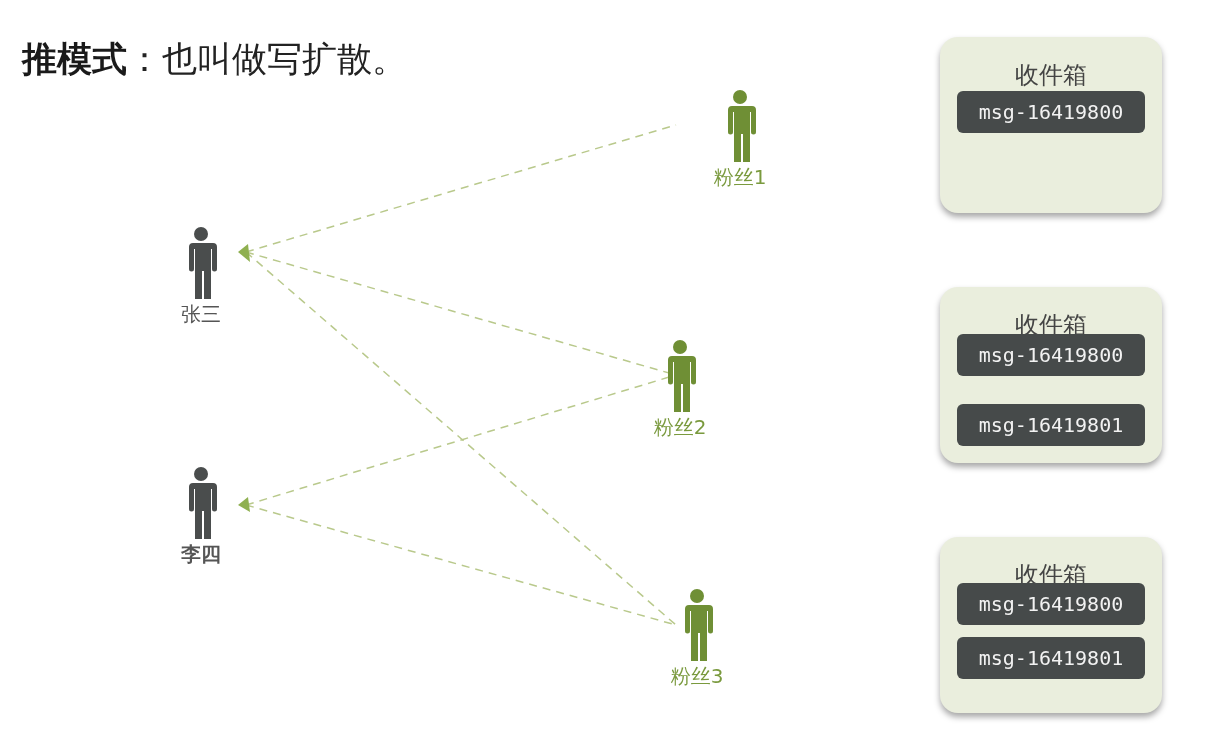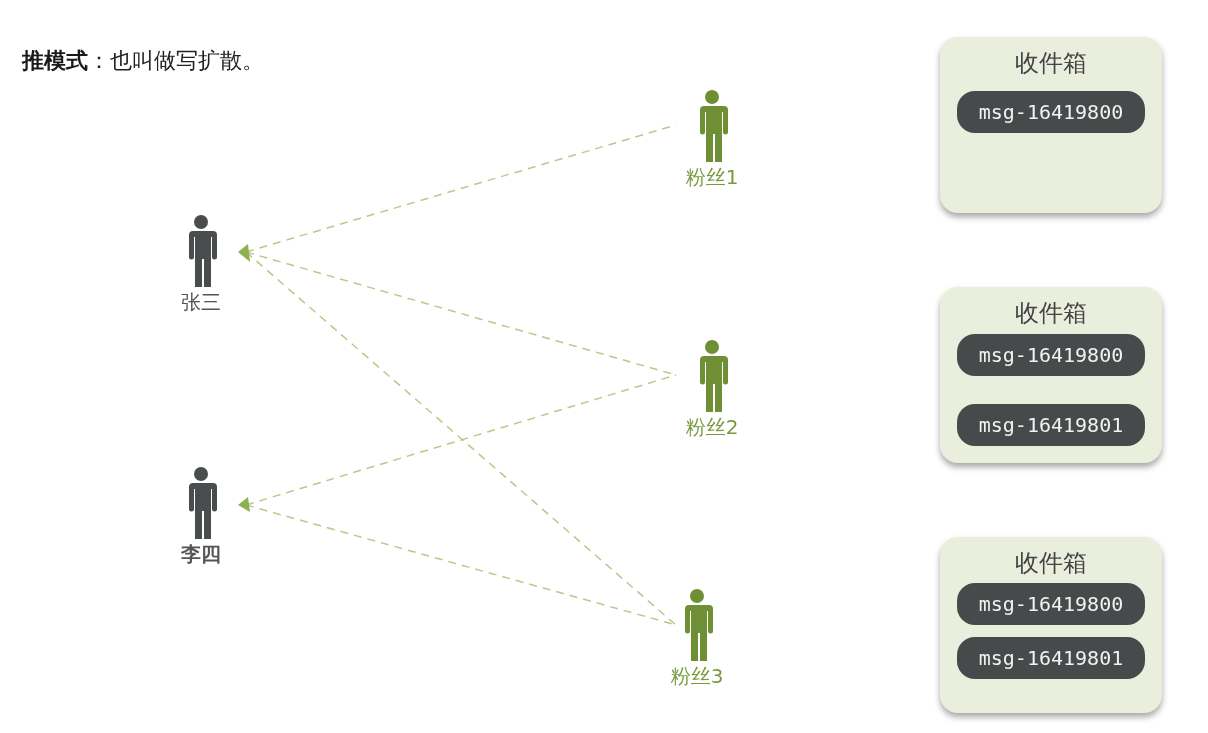--- a/index.html
+++ b/index.html
@@ -1,73 +1,73 @@
 <!DOCTYPE html>
 <html><head>
 <meta charset="utf-8">
 <style>
   html, body { margin: 0; padding: 0; background: #ffffff; }
   body { width: 1208px; height: 733px; position: relative; overflow: hidden;
          font-family: "DejaVu Sans", "Liberation Sans", sans-serif; }
-  .title { position: absolute; left: 22px; top: 46px; font-size: 22px; color: #222; white-space: nowrap; font-family: Liberation Serif, serif; }
+  .title { position: absolute; left: 22px; top: 36px; font-size: 35px; color: #222; white-space: nowrap; font-family: Liberation Serif, serif; }
   .title b { font-weight: bold; color: #1a1a1a; }
   svg.lines { position: absolute; left: 0; top: 0; }
   .person { position: absolute; width: 80px; text-align: center; }
   .person svg { display: block; margin: 0 auto; }
   .person .label { font-size: 20px; margin-top: 2px; }
   .person.dark .label { color: #555; }
   .person.green .label { color: #7a9a3e; }
   .inbox { position: absolute; left: 940px; width: 222px; height: 176px;
            background: #eaeedd; border-radius: 18px;
            box-shadow: 0 4px 6px rgba(0,0,0,0.35); }
-  .inbox .ititle { text-align: center; font-size: 24px; color: #444; margin-top: 10px; }
+  .inbox .ititle { text-align: center; font-size: 24px; color: #444; margin-top: 22px; }
   .msg { position: absolute; left: 17px; width: 188px; height: 42px; background: #464a4a;
-         border-radius: 18px; color: #f2f2f2; font-family: "DejaVu Sans Mono", "Liberation Mono", monospace;
+         border-radius: 6px; color: #f2f2f2; font-family: "DejaVu Sans Mono", "Liberation Mono", monospace;
          font-size: 20px; line-height: 42px; text-align: center; }
 </style>
 </head>
 <body>
 
 <div class="title"><b>推模式</b><span>：也叫做写扩散。</span></div>
 
 <svg class="lines" width="1208" height="733">
   <g stroke="#b9c98c" stroke-width="1.5" stroke-dasharray="8,6" fill="none">
     <line x1="246" y1="252" x2="676" y2="125"></line>
     <line x1="246" y1="252" x2="676" y2="375"></line>
     <line x1="246" y1="252" x2="676" y2="625"></line>
     <line x1="246" y1="505" x2="676" y2="375"></line>
     <line x1="246" y1="505" x2="676" y2="625"></line>
   </g>
   <polygon points="238,252 248,244 250,262" fill="#8fb050"></polygon>
   <polygon points="238,505 248,497 250,512" fill="#8fb050"></polygon>
 </svg>
 
-<div class="person dark" style="left:161px; top:215px;">
+<div class="person dark" style="left:161px; top:227px;">
   <svg width="36" height="72" viewBox="0 0 36 72">
     <circle cx="18" cy="7" r="7" fill="#4a4d4d"></circle>
     <path d="M6 16 h24 a4 4 0 0 1 4 4 v22 a2.5 2.5 0 0 1 -5 0 v-20 h-1 v50 h-7 v-28 h-2 v28 h-7 v-50 h-1 v20 a2.5 2.5 0 0 1 -5 0 v-22 a4 4 0 0 1 4 -4z" fill="#4a4d4d"></path>
   </svg>
   <div class="label">张三</div>
 </div>
 <div class="person dark" style="left:161px; top:467px;font-weight:bold;">
   <svg width="36" height="72" viewBox="0 0 36 72">
     <circle cx="18" cy="7" r="7" fill="#4a4d4d"></circle>
     <path d="M6 16 h24 a4 4 0 0 1 4 4 v22 a2.5 2.5 0 0 1 -5 0 v-20 h-1 v50 h-7 v-28 h-2 v28 h-7 v-50 h-1 v20 a2.5 2.5 0 0 1 -5 0 v-22 a4 4 0 0 1 4 -4z" fill="#4a4d4d"></path>
   </svg>
   <div class="label">李四</div>
 </div>
 
-<div class="person green" style="left:672px; top:90px;">
+<div class="person green" style="left:700px; top:90px;">
   <svg width="36" height="72" viewBox="0 0 36 72">
     <circle cx="18" cy="7" r="7" fill="#6f8f35"></circle>
     <path d="M6 16 h24 a4 4 0 0 1 4 4 v22 a2.5 2.5 0 0 1 -5 0 v-20 h-1 v50 h-7 v-28 h-2 v28 h-7 v-50 h-1 v20 a2.5 2.5 0 0 1 -5 0 v-22 a4 4 0 0 1 4 -4z" fill="#6f8f35"></path>
   </svg>
   <div class="label">粉丝1</div>
 </div>
-<div class="person green" style="left:672px; top:340px;">
+<div class="person green" style="left:640px; top:340px;">
   <svg width="36" height="72" viewBox="0 0 36 72">
     <circle cx="18" cy="7" r="7" fill="#6f8f35"></circle>
     <path d="M6 16 h24 a4 4 0 0 1 4 4 v22 a2.5 2.5 0 0 1 -5 0 v-20 h-1 v50 h-7 v-28 h-2 v28 h-7 v-50 h-1 v20 a2.5 2.5 0 0 1 -5 0 v-22 a4 4 0 0 1 4 -4z" fill="#6f8f35"></path>
   </svg>
   <div class="label">粉丝2</div>
 </div>
 <div class="person green" style="left:657px; top:589px;">
   <svg width="36" height="72" viewBox="0 0 36 72">
     <circle cx="18" cy="7" r="7" fill="#6f8f35"></circle>
     <path d="M6 16 h24 a4 4 0 0 1 4 4 v22 a2.5 2.5 0 0 1 -5 0 v-20 h-1 v50 h-7 v-28 h-2 v28 h-7 v-50 h-1 v20 a2.5 2.5 0 0 1 -5 0 v-22 a4 4 0 0 1 4 -4z" fill="#6f8f35"></path>

